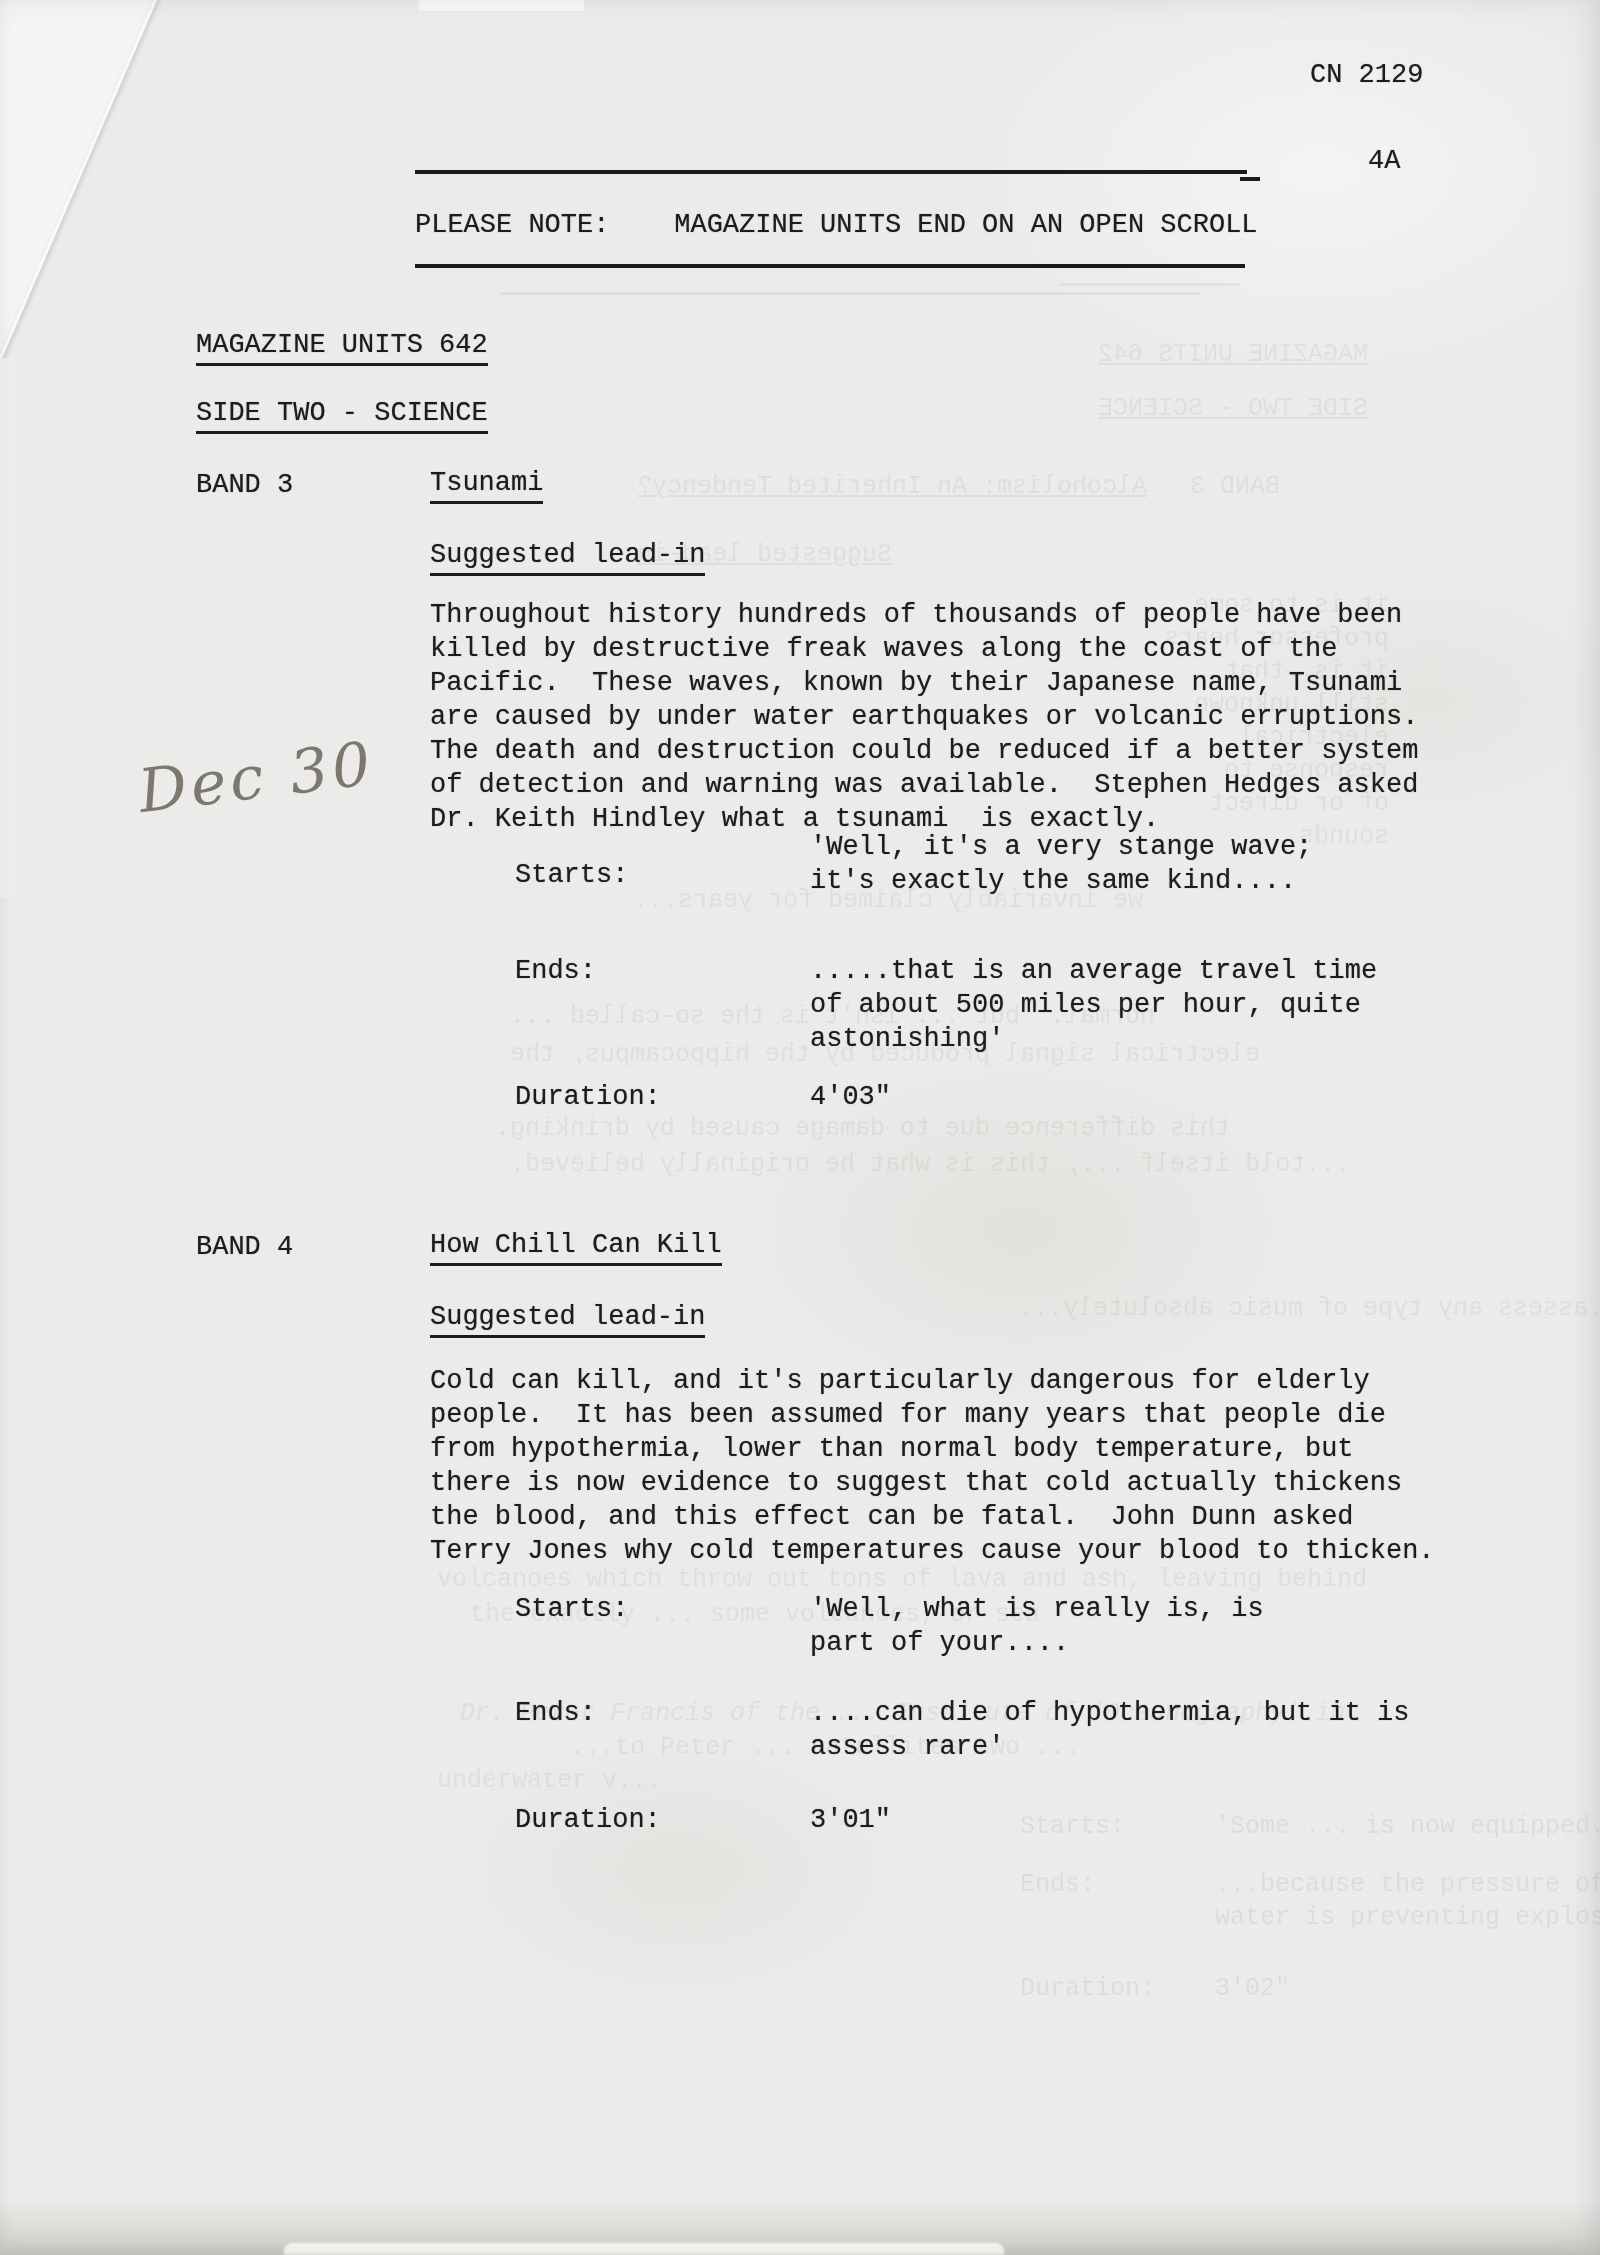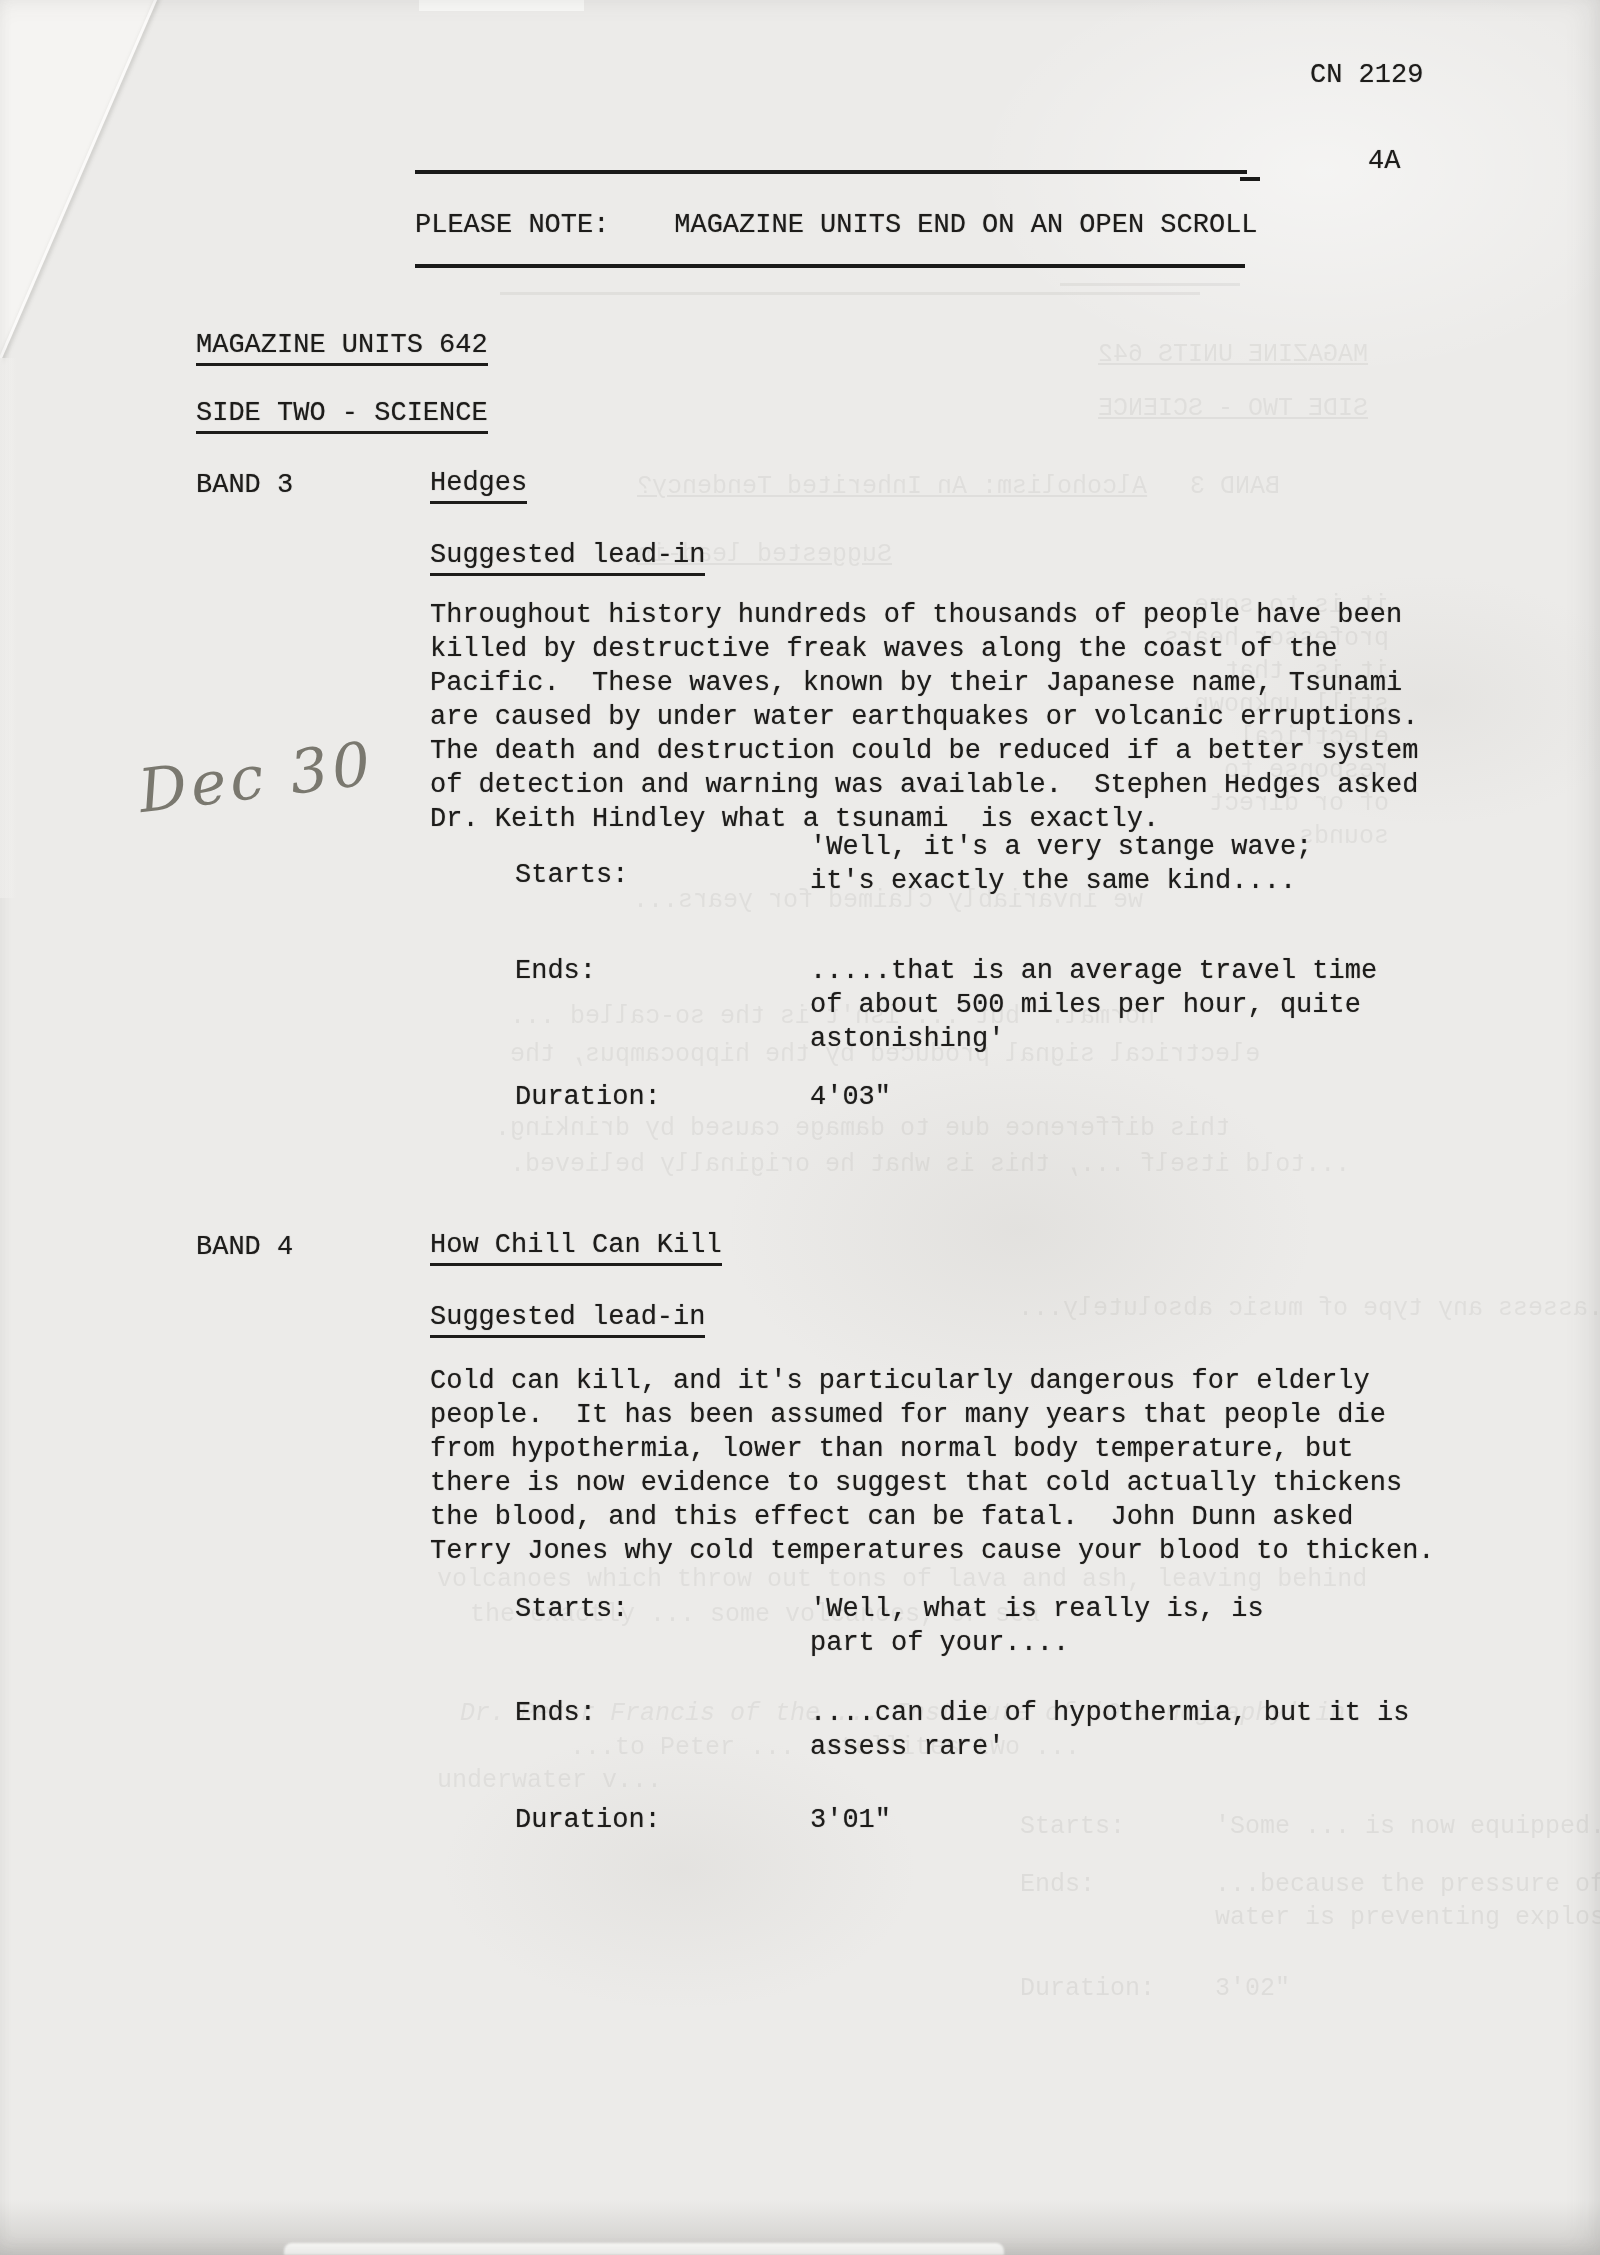--- a/index.html
+++ b/index.html
@@ -86,21 +86,21 @@
 
   <div class="hrule" style="left:415px;top:170px;width:832px;"></div>
   <div class="hrule" style="left:1240px;top:177px;width:20px;height:4px;"></div>
   <div class="txt" style="left:415px;top:208px;">PLEASE NOTE:    MAGAZINE UNITS END ON AN OPEN SCROLL</div>
   <div class="hrule" style="left:415px;top:264px;width:830px;"></div>
 
   <div class="txt" style="left:196px;top:328px;"><span class="u">MAGAZINE UNITS 642</span></div>
   <div class="txt" style="left:196px;top:396px;"><span class="u">SIDE TWO - SCIENCE</span></div>
 
   <div class="txt" style="left:196px;top:468px;">BAND 3</div>
-  <div class="txt" style="left:430px;top:466px;"><span class="u">Hedges</span></div>
+  <div class="txt" style="left:430px;top:466px;"><span class="u">Tsunami</span></div>
   <div class="txt" style="left:430px;top:538px;"><span class="u">Suggested lead-in</span></div>
   <div class="txt" style="left:430px;top:598px;">Throughout history hundreds of thousands of people have been
 killed by destructive freak waves along the coast of the
 Pacific.  These waves, known by their Japanese name, Tsunami
 are caused by under water earthquakes or volcanic erruptions.
 The death and destruction could be reduced if a better system
 of detection and warning was available.  Stephen Hedges asked
 Dr. Keith Hindley what a tsunami  is exactly.</div>
 
   <div class="hand" style="left:138px;top:742px;">Dec 30</div>

